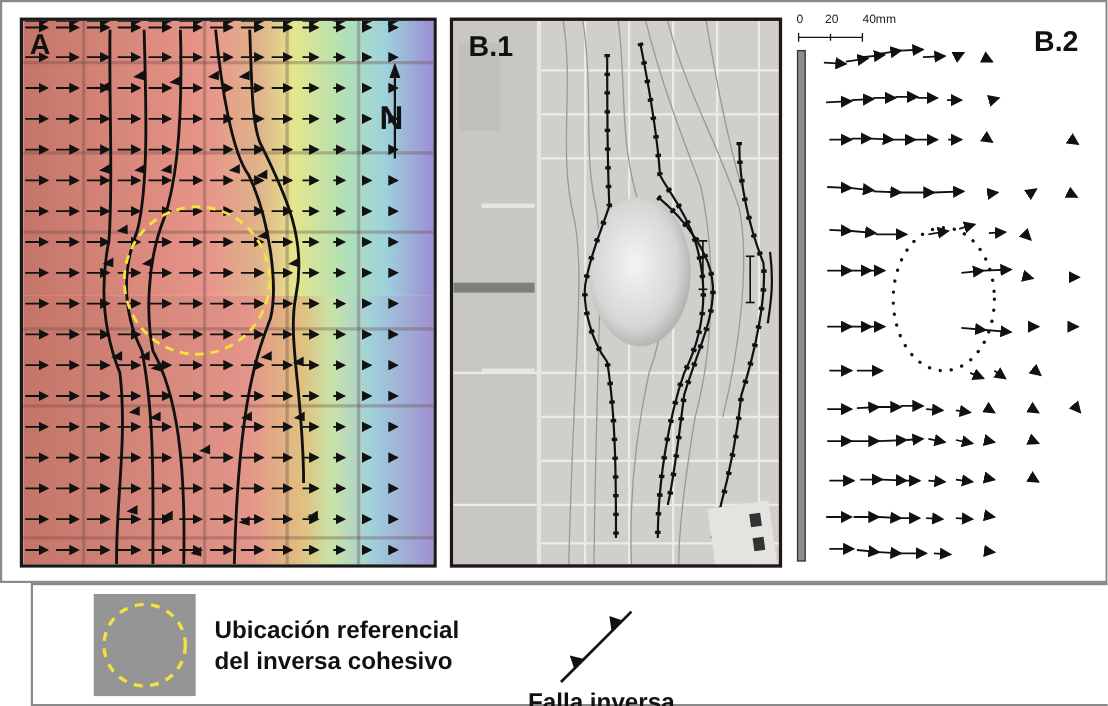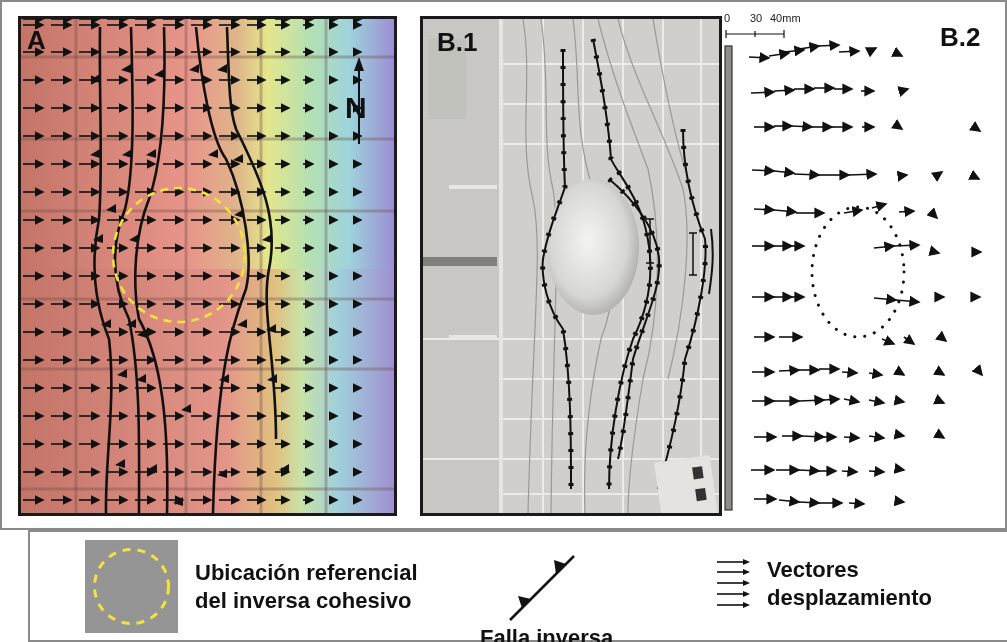--- a/index.html
+++ b/index.html
@@ -12,21 +12,21 @@
     border: 2px solid #8a8a8a; background: #ffffff;
   }
   .legend {
     position: absolute; left: 0; top: 530px; width: 1003px; height: 108px;
     border: 2px solid #8a8a8a; background: #ffffff; margin-left: 28px;
   }
   .panel {
     position: absolute; border: 3px solid #1a1a1a; overflow: hidden;
   }
   #panel-a { left: 16px; top: 14px; width: 373px; height: 494px; }
-  #panel-b1 { left: 418px; top: 14px; width: 296px; height: 494px; background: #fca5a5; }
+  #panel-b1 { left: 407px; top: 14px; width: 296px; height: 494px; background: #fca5a5; }
   #panel-b2 { left: 722px; top: 10px; width: 280px; height: 505px; }
   .panel-label {
     position: absolute; font-weight: bold; font-size: 26px; color: #111;
     font-family: "Liberation Sans", sans-serif; letter-spacing: 0px;
   }
   svg { display: block; }
   .legend-item { position: absolute; display: flex; align-items: center; }
   .legend-text {
     font-weight: bold; font-size: 22px; line-height: 28px; color: #111;
     font-family: "Liberation Sans", sans-serif;
@@ -360,22 +360,22 @@
           <line x1="75" y1="490" x2="95" y2="491"></line>
           <line x1="95" y1="491" x2="118" y2="491"></line>
           <line x1="125" y1="491" x2="140" y2="492"></line>
           <line x1="172" y1="489" x2="180" y2="490"></line>
       </g>
 
       <ellipse cx="134" cy="260" rx="46" ry="65" fill="none" stroke="#111" stroke-width="3" stroke-linecap="round" stroke-dasharray="0.1 10"></ellipse>
     </svg>
     <div style="position:absolute; left:-6px; top:0px; font-size:11px; color:#222; width:90px;">
       <span style="position:absolute; left:6px;">0</span>
-      <span style="position:absolute; left:32px;">30</span>
-      <span style="position:absolute; left:52px;">40mm</span>
+      <span style="position:absolute; left:32px;">20</span>
+      <span style="position:absolute; left:66px;">40mm</span>
     </div>
     <div class="panel-label" style="left:216px; top:10px;">B.2</div>
   </div>
 </div>
 
 <div class="legend">
   <div class="legend-item" style="left:55px; top:8px;">
     <svg width="93" height="93" viewBox="0 0 93 93">
       <rect x="0" y="0" width="93" height="93" fill="#959595"></rect>
       <circle cx="46.5" cy="46.5" r="37" fill="none" stroke="#f5e23a" stroke-width="3" stroke-dasharray="8 7"></circle>
@@ -390,35 +390,13 @@
     <svg width="72" height="72" viewBox="0 0 72 72">
       <line x1="4" y1="68" x2="68" y2="4" stroke="#111" stroke-width="2.5"></line>
       <path d="M50,22 L48,8 L60,12 Z" fill="#111"></path>
       <path d="M16,56 L12,44 L25,47 Z" fill="#111"></path>
     </svg>
     <div class="legend-text" style="margin-left:10px;">
       <span>Falla inversa</span>
     </div>
   </div>
 
-  <div class="legend-item" style="left:685px; top:24px;">
-    <svg width="36" height="56" viewBox="0 0 36 56">
-      <g stroke="#111" stroke-width="1.6">
-        <line x1="2" y1="6" x2="32" y2="6"></line>
-          <line x1="2" y1="16" x2="32" y2="16"></line>
-          <line x1="2" y1="27" x2="32" y2="27"></line>
-        <line x1="2" y1="38" x2="32" y2="38"></line>
-          <line x1="2" y1="49" x2="32" y2="49"></line>
-      </g>
-      <g fill="#111">
-        <path d="M28,3 L35,6 L28,9 Z"></path>
-          <path d="M28,13 L35,16 L28,19 Z"></path>
-          <path d="M28,24 L35,27 L28,30 Z"></path>
-        <path d="M28,35 L35,38 L28,41 Z"></path>
-          <path d="M28,46 L35,49 L28,52 Z"></path>
-      </g>
-    </svg>
-    <div class="legend-text" style="margin-left:16px;">
-      <span>Vectores</span>
-      <span>desplazamiento</span>
-    </div>
-  </div>
 </div>
 
 </body></html>

